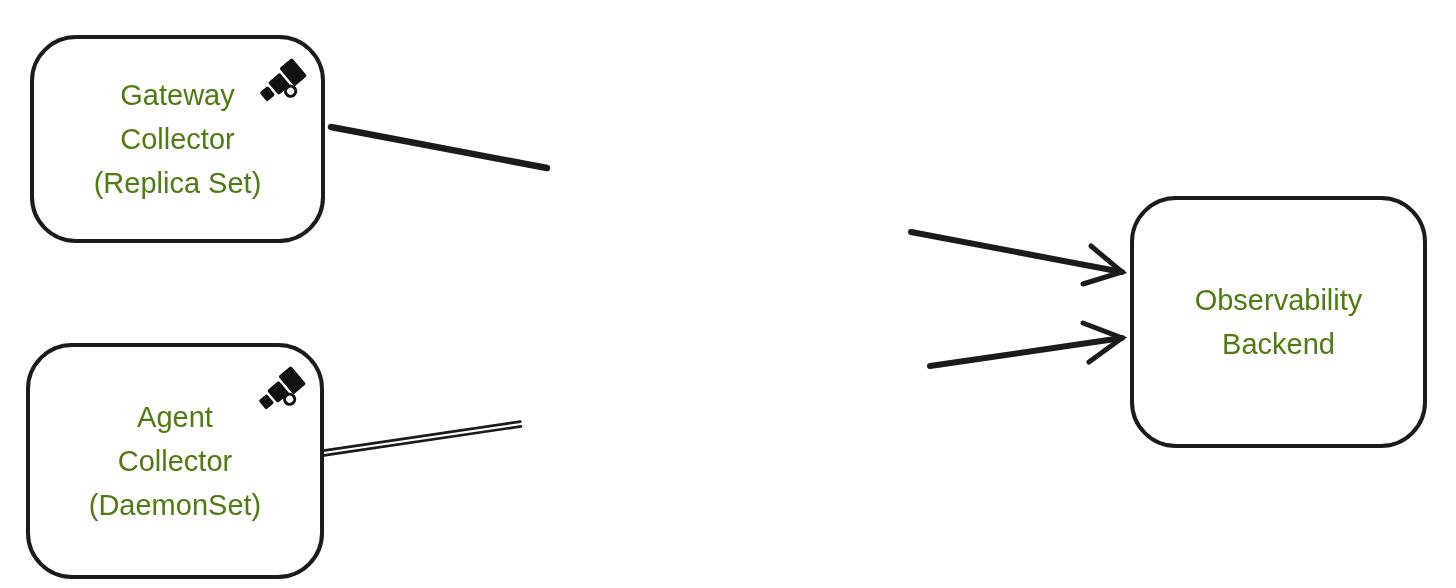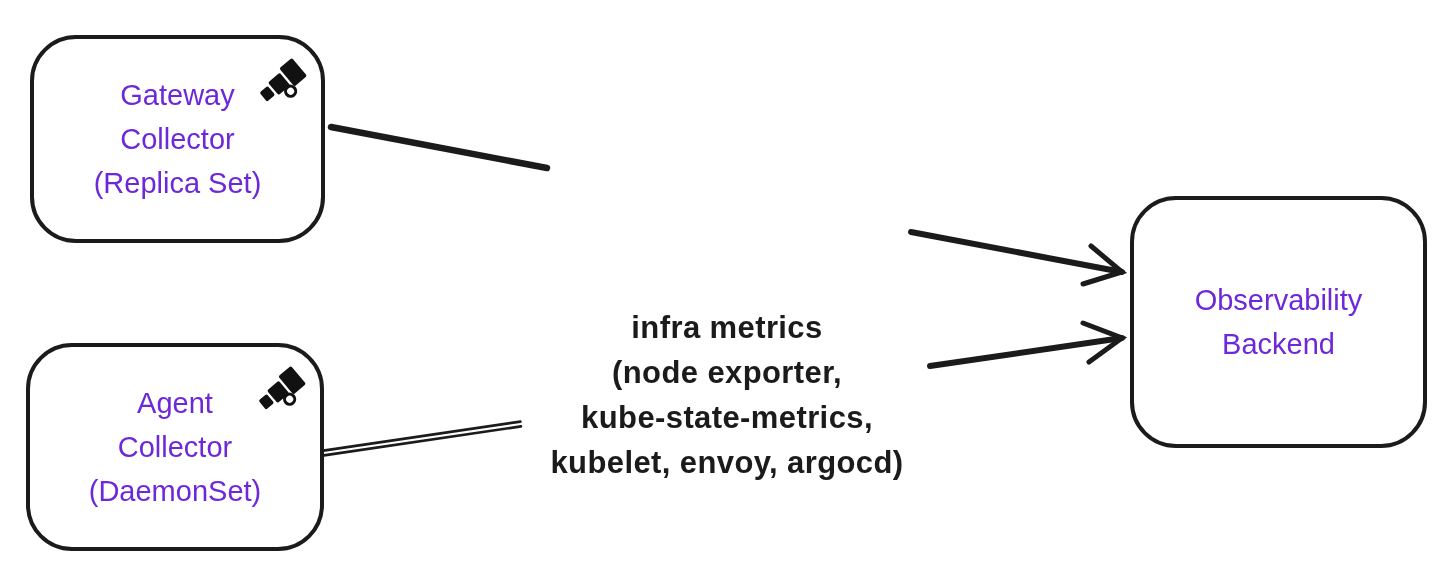--- a/index.html
+++ b/index.html
@@ -33,40 +33,40 @@
     display: flex;
     align-items: center;
     justify-content: center;
     text-align: center;
   }
   .node-label {
     white-space: pre-line;
     font-size: 29px;
     line-height: 44px;
     font-weight: 500;
-    color: #6d28d9;
+    color: #4d7c0f;
   }
   .node-icon {
     position: absolute;
     top: 14px;
     right: 8px;
   }
   .edge-label {
     position: absolute;
     white-space: pre-line;
     text-align: center;
     font-size: 31px;
     line-height: 45px;
     font-weight: 700;
     letter-spacing: 0.4px;
     color: #1b1b1b;
   }
   
   .node-gateway  { left: 30px;   top: 35px;  width: 295px; height: 208px; }
-  .node-agent    { left: 26px;   top: 343px; width: 298px; height: 208px; }
+  .node-agent    { left: 26px;   top: 343px; width: 298px; height: 236px; }
   .node-backend  { left: 1130px; top: 196px; width: 297px; height: 252px; }
   .label-app     { left: 517px;  top: 92px;  width: 420px; }
   .label-infra   { left: 512px;  top: 305px; width: 430px; }
 </style>
 </head>
 <body>
 
 <div class="canvas">
 
   <svg class="edges-layer" width="1456" height="588" viewBox="0 0 1456 588" stroke="#1b1b1b" fill="none" stroke-linecap="round">
@@ -112,18 +112,14 @@
       </g>
     </svg>
   </div>
 
   <div class="node node-backend">
     <span class="node-label">Observability
 Backend</span>
   </div>
 
 
-  <div class="edge-label label-infra">infra metrics
-(node exporter,
-kube-state-metrics,
-kubelet, envoy, argocd)</div>
 
 </div>
 
 </body></html>

